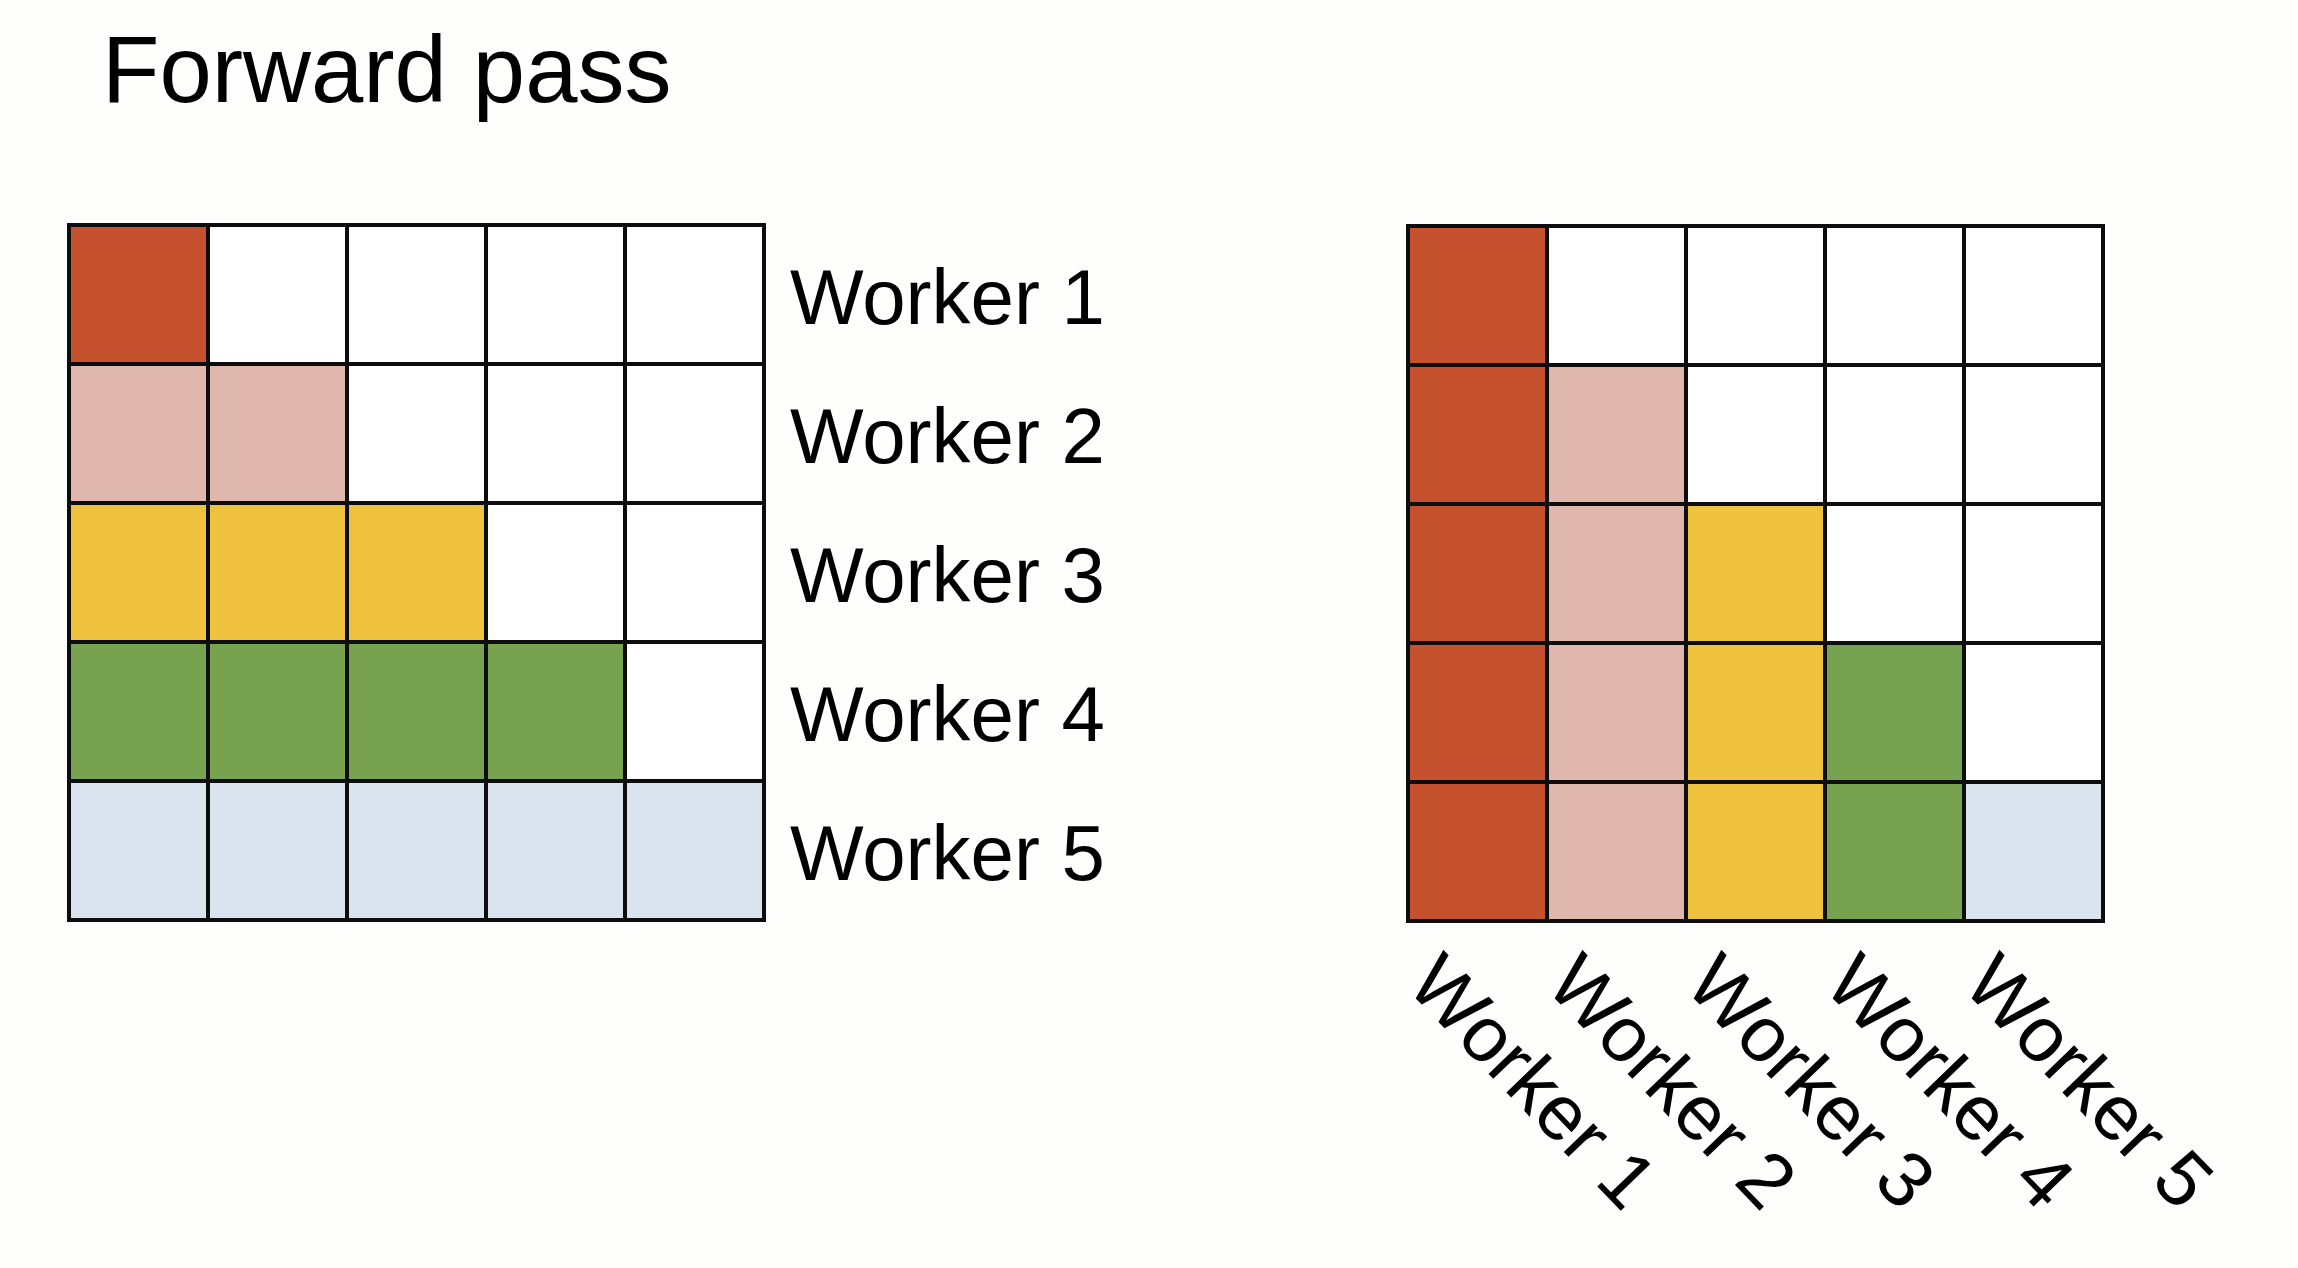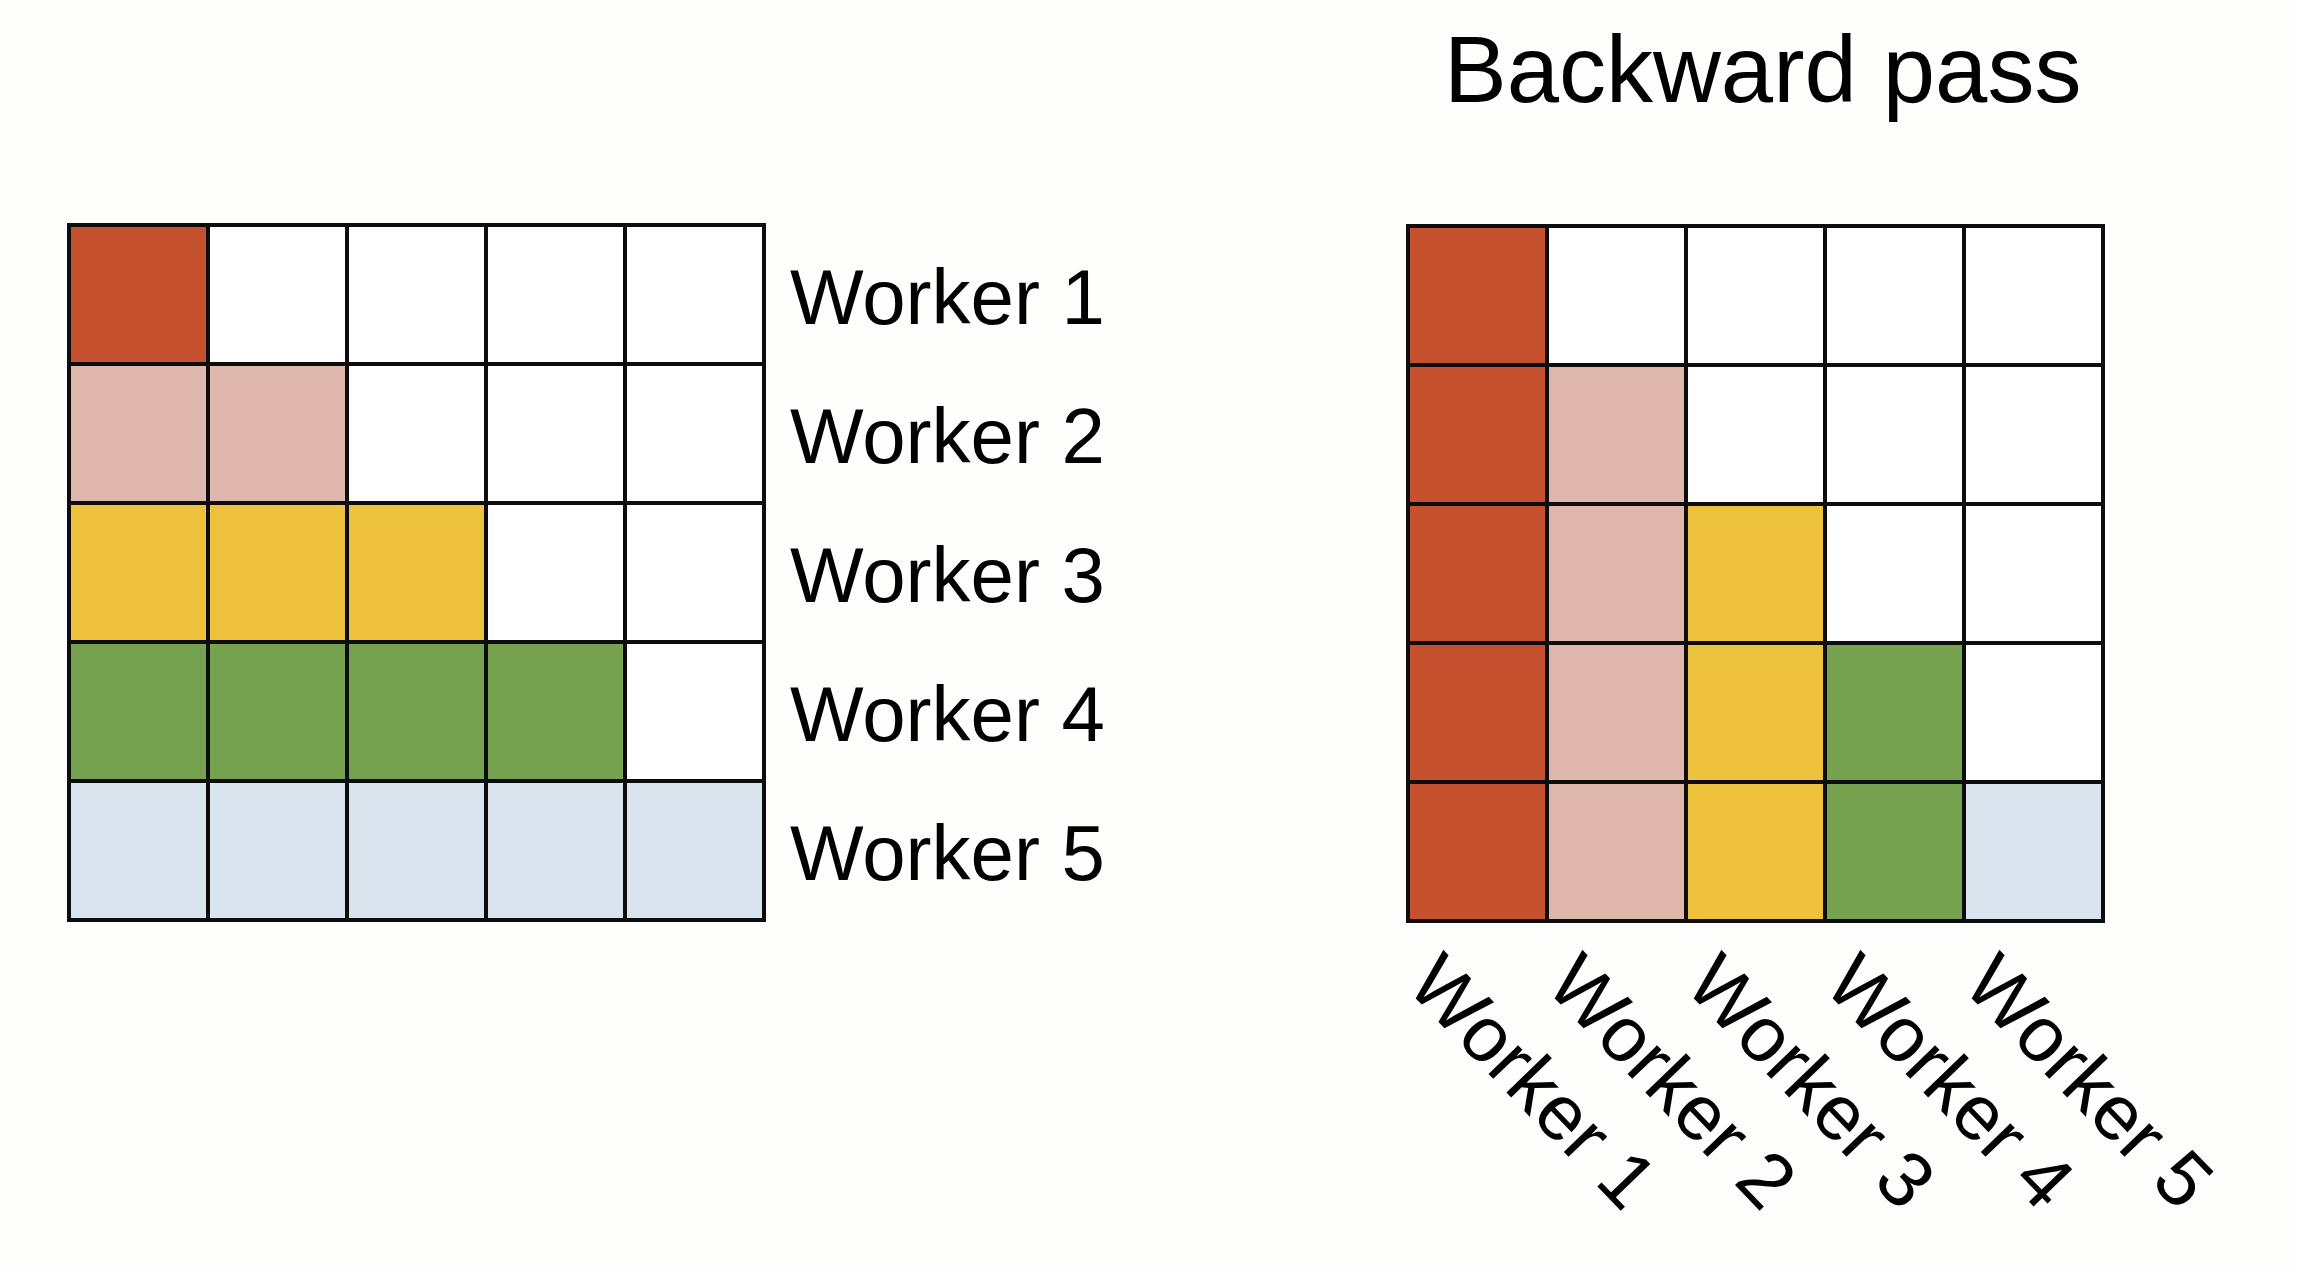--- a/index.html
+++ b/index.html
@@ -66,22 +66,22 @@
   .col-label.c1 { left: 1591px; }
   .col-label.c2 { left: 1730px; }
   .col-label.c3 { left: 1869px; }
   .col-label.c4 { left: 2008px; }
 </style>
 </head>
 <body style="background: rgb(254, 254, 252); color: rgb(0, 0, 0);">
 
 <div class="canvas">
 
+  <div class="title" id="forward-title">Forward pass</div>
 
-  <div class="title" id="backward-title">Backward pass</div>
 
   <div class="grid" id="forward-grid" style="border-color: rgb(13, 13, 13);">
       <div class="cell" style="background: rgb(197, 81, 47); border-color: rgb(13, 13, 13);"></div>
       <div class="cell" style="background: rgb(255, 255, 255); border-color: rgb(13, 13, 13);"></div>
       <div class="cell" style="background: rgb(255, 255, 255); border-color: rgb(13, 13, 13);"></div>
       <div class="cell" style="background: rgb(255, 255, 255); border-color: rgb(13, 13, 13);"></div>
       <div class="cell" style="background: rgb(255, 255, 255); border-color: rgb(13, 13, 13);"></div>
       <div class="cell" style="background: rgb(223, 183, 173); border-color: rgb(13, 13, 13);"></div>
       <div class="cell" style="background: rgb(223, 183, 173); border-color: rgb(13, 13, 13);"></div>
       <div class="cell" style="background: rgb(255, 255, 255); border-color: rgb(13, 13, 13);"></div>

